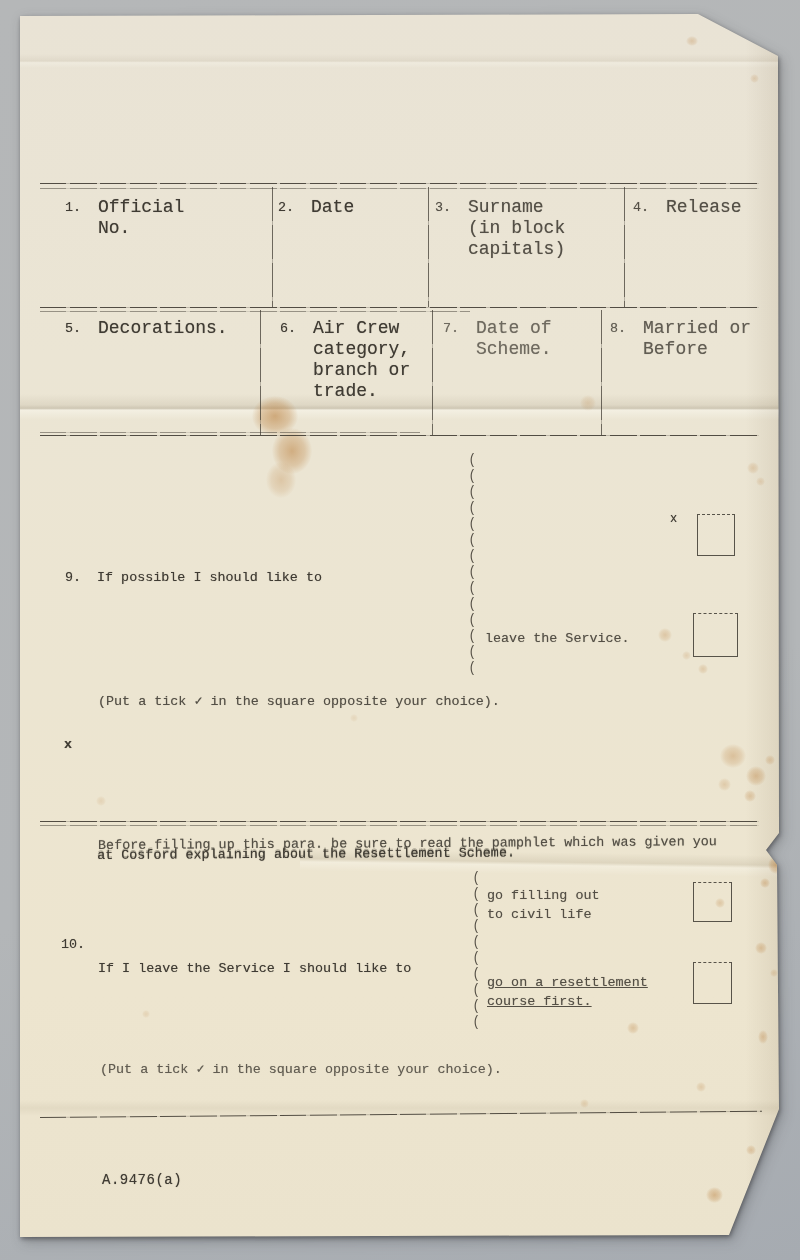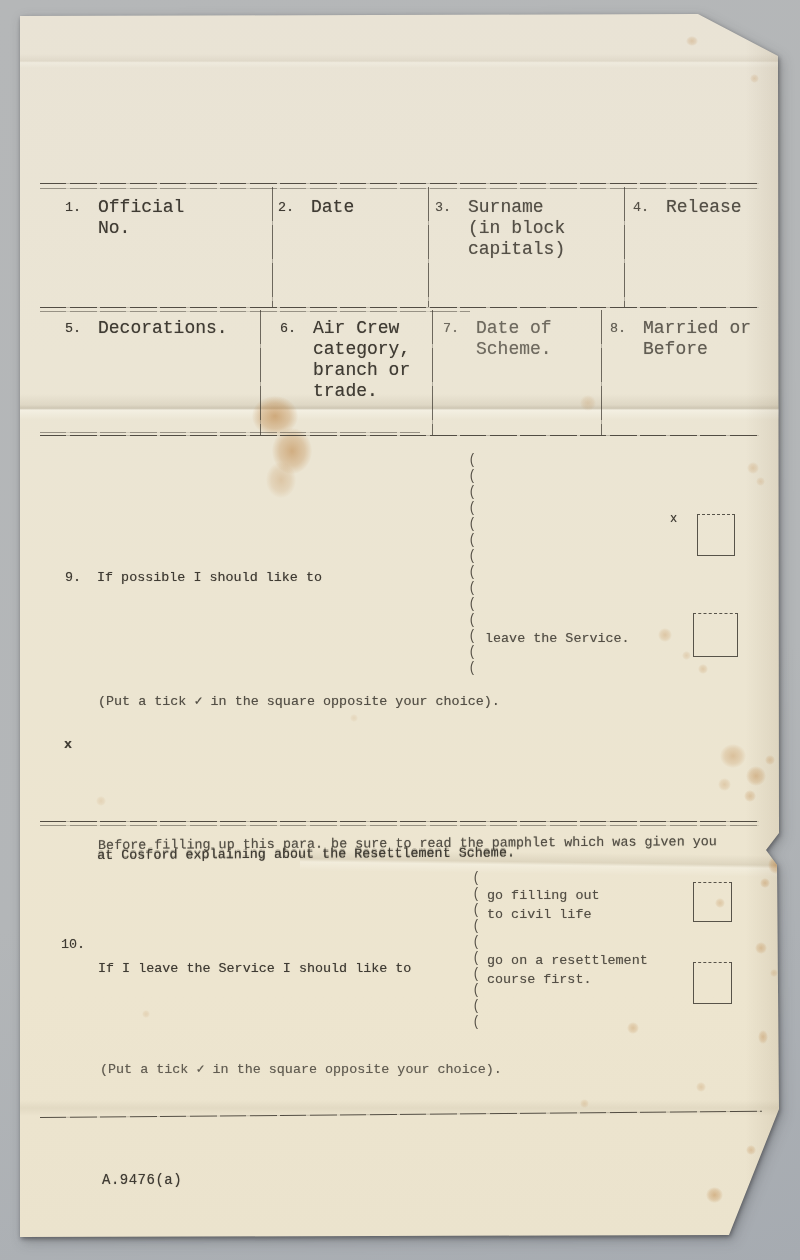--- a/index.html
+++ b/index.html
@@ -191,21 +191,21 @@
 (
 (
 (
 (
 (</div>
       <div class="txt lh19 f88" style="left:467px;top:872px;">go filling out
 to civil life</div>
       <div class="cbox" style="left:673px;top:868px;width:37px;height:38px;"></div>
       <span class="txt" style="left:41px;top:923px;">10.</span>
       <span class="txt" style="left:78px;top:923px;margin-top:24px;">If I leave the Service I should like to</span>
-      <div class="txt lh19 f88" style="left:467px;top:937px;">go on a resettlement
+      <div class="txt lh19 f88" style="left:467px;top:959px;text-decoration:underline;">go on a resettlement
 course first.</div>
       <div class="cbox" style="left:673px;top:948px;width:37px;height:40px;"></div>
       <div class="txt f80 nowrap" style="left:80px;top:1048px;">(Put a tick ✓ in the square opposite your choice).</div>
 
       <div class="hrule" style="left:20px;top:1103px;width:722px;transform:rotate(-0.5deg);transform-origin:left center;"></div>
       <div class="footer-code" style="left:82px;top:1158px;">A.9476(a)</div>
 
     </div>
   </div>
 </div>

